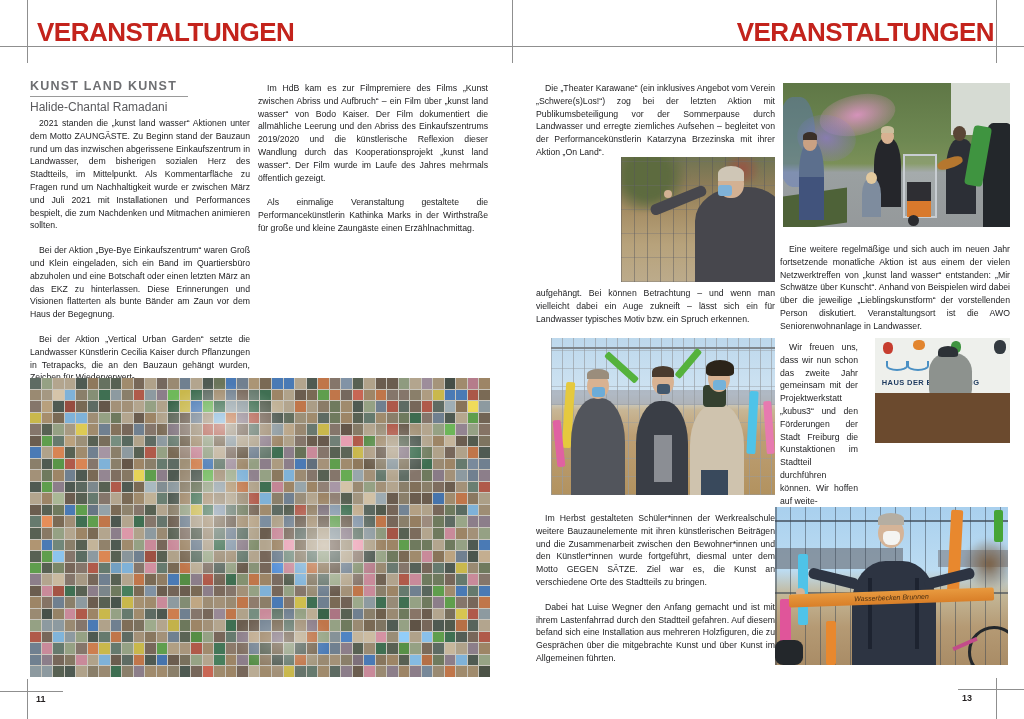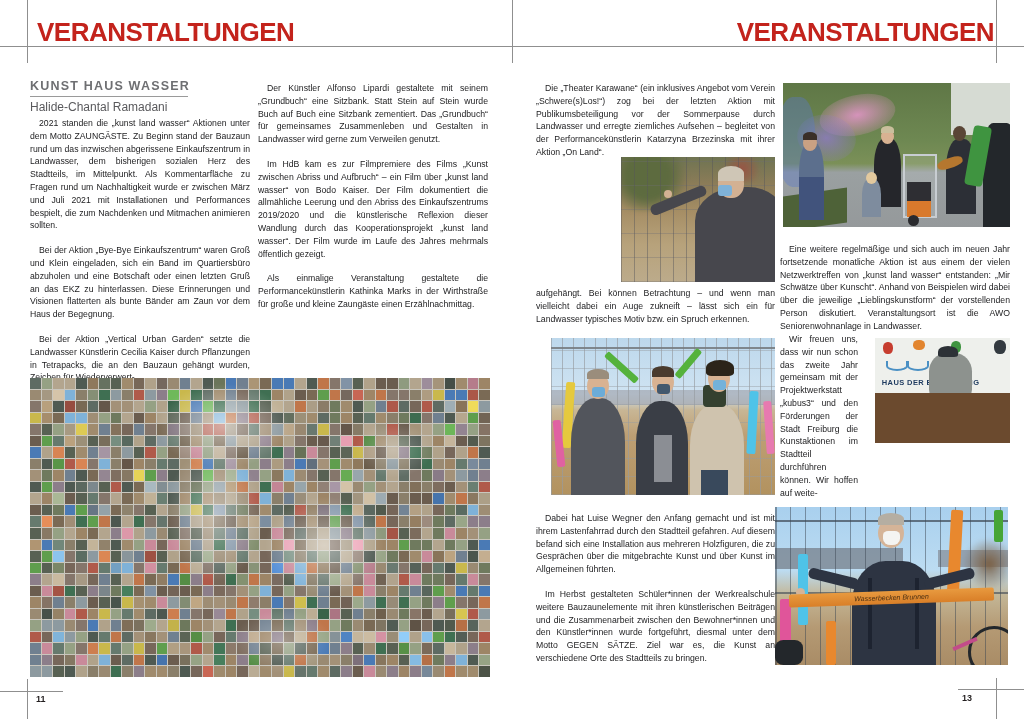--- a/index.html
+++ b/index.html
@@ -51,30 +51,29 @@
 
 <div id="spread">
 
   <div class="abs rule-h"></div>
   <div class="abs mark-v" style="left:27px"></div>
   <div class="abs mark-v" style="left:512px"></div>
   <div class="abs mark-v" style="left:996px"></div>
   <div class="abs mag-title" style="left:37px">VERANSTALTUNGEN</div>
   <div class="abs mag-title" style="right:30px">VERANSTALTUNGEN</div>
 
-  <div class="abs art-head">KUNST HAUS WASSER</div>
+  <div class="abs art-head">KUNST LAND KUNST</div>
   <div class="abs art-author">Halide-Chantal Ramadani</div>
 
   <div class="col" style="left:30px;top:117px;width:220px;">
     <p>2021 standen die „kunst land wasser“ Aktionen unter dem Motto ZAUNGÄSTE. Zu Beginn stand der Bauzaun rund um das inzwischen abgerissene Einkaufszentrum in Landwasser, dem bisherigen sozialen Herz des Stadtteils, im Mittelpunkt. Als Kommentarfläche zu Fragen rund um Nachhaltigkeit wurde er zwischen März und Juli 2021 mit Installationen und Performances bespielt, die zum Nachdenken und Mitmachen animieren sollten.</p>
-    <p>Bei der Aktion „Bye-Bye Einkaufszentrum“ waren Groß und Klein eingeladen, sich ein Band im Quartiersbüro abzuholen und eine Botschaft oder einen letzten Gruß an das EKZ zu hinterlassen. Diese Erinnerungen und Visionen flatterten als bunte Bänder am Zaun vor dem Haus der Begegnung.</p>
+    <p>Bei der Aktion „Bye-Bye Einkaufszentrum“ waren Groß und Klein eingeladen, sich ein Band im Quartiersbüro abzuholen und eine Botschaft oder einen letzten März an das EKZ zu hinterlassen. Diese Erinnerungen und Visionen flatterten als bunte Bänder am Zaun vor dem Haus der Begegnung.</p>
     <p>Bei der Aktion „Vertical Urban Garden“ setzte die Landwasser Künstlerin Cecilia Kaiser durch Pflanzungen in Tetrapacks, die an den Bauzaun gehängt wurden, Zeichen für Wiederverwert-</p>
   </div>
   <div class="col" style="left:258px;top:82px;width:230px;">
-    <p>Der Künstler Alfonso Lipardi gestaltete mit seinem „Grundbuch“ eine Sitzbank. Statt Stein auf Stein wurde Buch auf Buch eine Sitzbank zementiert. Das „Grundbuch“ für gemeinsames Zusammenleben und Gestalten in Landwasser wird gerne zum Verweilen genutzt.</p>
     <p>Im HdB kam es zur Filmpremiere des Films „Kunst zwischen Abriss und Aufbruch“ – ein Film über „kunst land wasser“ von Bodo Kaiser. Der Film dokumentiert die allmähliche Leerung und den Abriss des Einkaufszentrums 2019/2020 und die künstlerische Reflexion dieser Wandlung durch das Kooperationsprojekt „kunst land wasser“. Der Film wurde im Laufe des Jahres mehrmals öffentlich gezeigt.</p>
     <p>Als einmalige Veranstaltung gestaltete die Performancekünstlerin Kathinka Marks in der Wirthstraße für große und kleine Zaungäste einen Erzählnachmittag.</p>
   </div>
 
   <div id="collage" class="abs">
       <div class="tile" style="background: rgb(94, 107, 99);"></div>
       <div class="tile" style="background: rgb(149, 161, 132);"></div>
       <div class="tile" style="background: rgb(179, 165, 142);"></div>
       <div class="tile" style="background: rgb(179, 165, 142);"></div>
       <div class="tile" style="background: rgb(79, 90, 82);"></div>
@@ -1164,22 +1163,22 @@
     <div style="left:47.5%;top:29%;width:13px;height:10px;background:#42586e;border-radius:3px;"></div>
     <div style="right:14%;bottom:0;width:24%;height:58%;background:#cfc3ae;border-radius:45% 45% 0 0;"></div>
     <div style="right:21%;bottom:0;width:12%;height:16%;background:#39495c;"></div>
     <div style="right:22%;top:30%;width:10%;height:14%;background:#34402f;border-radius:4px;"></div>
     <div style="right:20%;top:17%;width:22px;height:27px;background:#d8b292;border-radius:50%;"></div>
     <div style="right:18.5%;top:14%;width:28px;height:16px;background:#2c2419;border-radius:50% 50% 20% 20%;"></div>
     <div style="right:22%;top:27%;width:13px;height:10px;background:#74b2da;border-radius:3px;"></div>
   </div>
 
   <div class="col" style="left:536px;top:512px;width:239px;">
+    <p>Im Herbst gestalteten Schüler*innen der Werkrealschule weitere Bauzaunelemente mit ihren künstlerischen Beiträgen und die Zusammenarbeit zwischen den Bewohner*innen und den Künstler*innen wurde fortgeführt, diesmal unter dem Motto GEGEN SÄTZE. Ziel war es, die Kunst an verschiedene Orte des Stadtteils zu bringen.</p>
     <p>Dabei hat Luise Wegner den Anfang gemacht und ist mit ihrem Lastenfahrrad durch den Stadtteil gefahren. Auf diesem befand sich eine Installation aus mehreren Holzfiguren, die zu Gesprächen über die mitgebrachte Kunst und über Kunst im Allgemeinen führten.</p>
-    <p>Im Herbst gestalteten Schüler*innen der Werkrealschule weitere Bauzaunelemente mit ihren künstlerischen Beiträgen und die Zusammenarbeit zwischen den Bewohner*innen und den Künstler*innen wurde fortgeführt, diesmal unter dem Motto GEGEN SÄTZE. Ziel war es, die Kunst an verschiedene Orte des Stadtteils zu bringen.</p>
   </div>
 
   <div class="photo" style="left:783px;top:83px;width:227px;height:144px;">
     <div style="inset:0;background:linear-gradient(180deg,#5f7746 0%,#6e8852 40%,#7b9058 56%,#9aa0a1 62%,#95999b 100%);"></div>
     <div style="right:0;top:0;width:26%;height:36%;background:#d6dbd3;"></div>
     <div style="left:0;bottom:0;width:28%;height:24%;background:#4e6238;transform:skewY(-8deg);"></div>
     <div style="left:16%;top:8%;width:34%;height:28%;background:radial-gradient(ellipse,rgba(232,150,205,.85),rgba(232,150,205,.2) 72%);transform:rotate(-12deg);border-radius:50%;"></div>
     <div style="left:6%;top:22%;width:26%;height:32%;background:radial-gradient(ellipse,rgba(148,120,215,.7),rgba(148,120,215,.15) 72%);transform:rotate(10deg);border-radius:50%;"></div>
     <div style="left:-2%;top:10%;width:16%;height:62%;background:rgba(90,120,200,.40);border-radius:40%;"></div>
     <div style="left:7%;bottom:5%;width:11%;height:54%;background:linear-gradient(180deg,#5c6f8d 0 45%,#41537c 45% 100%);border-radius:40% 40% 0 0;"></div>
@@ -1197,21 +1196,21 @@
     <div style="left:72%;bottom:9%;width:13%;height:52%;background:#2c2f36;border-radius:40% 40% 0 0;"></div>
     <div style="left:75%;top:30%;width:13px;height:15px;background:#5a4636;border-radius:50%;"></div>
     <div style="left:68%;top:52%;width:26px;height:10px;background:#b5772f;transform:rotate(-18deg);border-radius:40%;"></div>
     <div style="right:-3%;bottom:0;width:15%;height:72%;background:#23272b;border-radius:30% 30% 0 0;"></div>
     <div style="right:10%;top:30%;width:8%;height:42%;background:#3f9440;transform:rotate(10deg);border-radius:4px;"></div>
   </div>
 
   <div class="col" style="left:780px;top:243px;width:230px;">
     <p>Eine weitere regelmäßige und sich auch im neuen Jahr fortsetzende monatliche Aktion ist aus einem der vielen Netzwerktreffen von „kunst land wasser“ entstanden: „Mir Schwätze über Kunscht“. Anhand von Beispielen wird dabei über die jeweilige „Lieblingskunstform“ der vorstellenden Person diskutiert. Veranstaltungsort ist die AWO Seniorenwohnanlage in Landwasser.</p>
   </div>
-  <div class="col" style="left:780px;top:333px;width:78px;">
+  <div class="col" style="left:780px;top:341px;width:78px;">
     <p>Wir freuen uns, dass wir nun schon das zweite Jahr gemeinsam mit der Projektwerkstatt „kubus3“ und den Förderungen der Stadt Freiburg die Kunstaktionen im Stadtteil durchführen können. Wir hoffen auf weite-</p>
   </div>
 
   <div class="photo" style="left:875px;top:338px;width:135px;height:105px;">
     <div style="left:0;top:0;width:100%;height:52%;background:#eef0ec;"></div>
     <div style="left:6%;top:4%;width:10px;height:12px;background:#c63d2f;border-radius:45%;"></div>
     <div style="left:28%;top:2%;width:12px;height:10px;background:#e2852f;border-radius:45%;"></div>
     <div style="left:56%;top:3%;width:10px;height:12px;background:#3f9440;border-radius:45%;"></div>
     <div style="right:3%;top:2%;width:12px;height:14px;background:#333a40;border-radius:45%;"></div>
     <div style="left:8%;top:22%;width:18px;height:8px;border:2px solid #4a90c4;border-top:none;border-radius:0 0 50% 50%;"></div>

